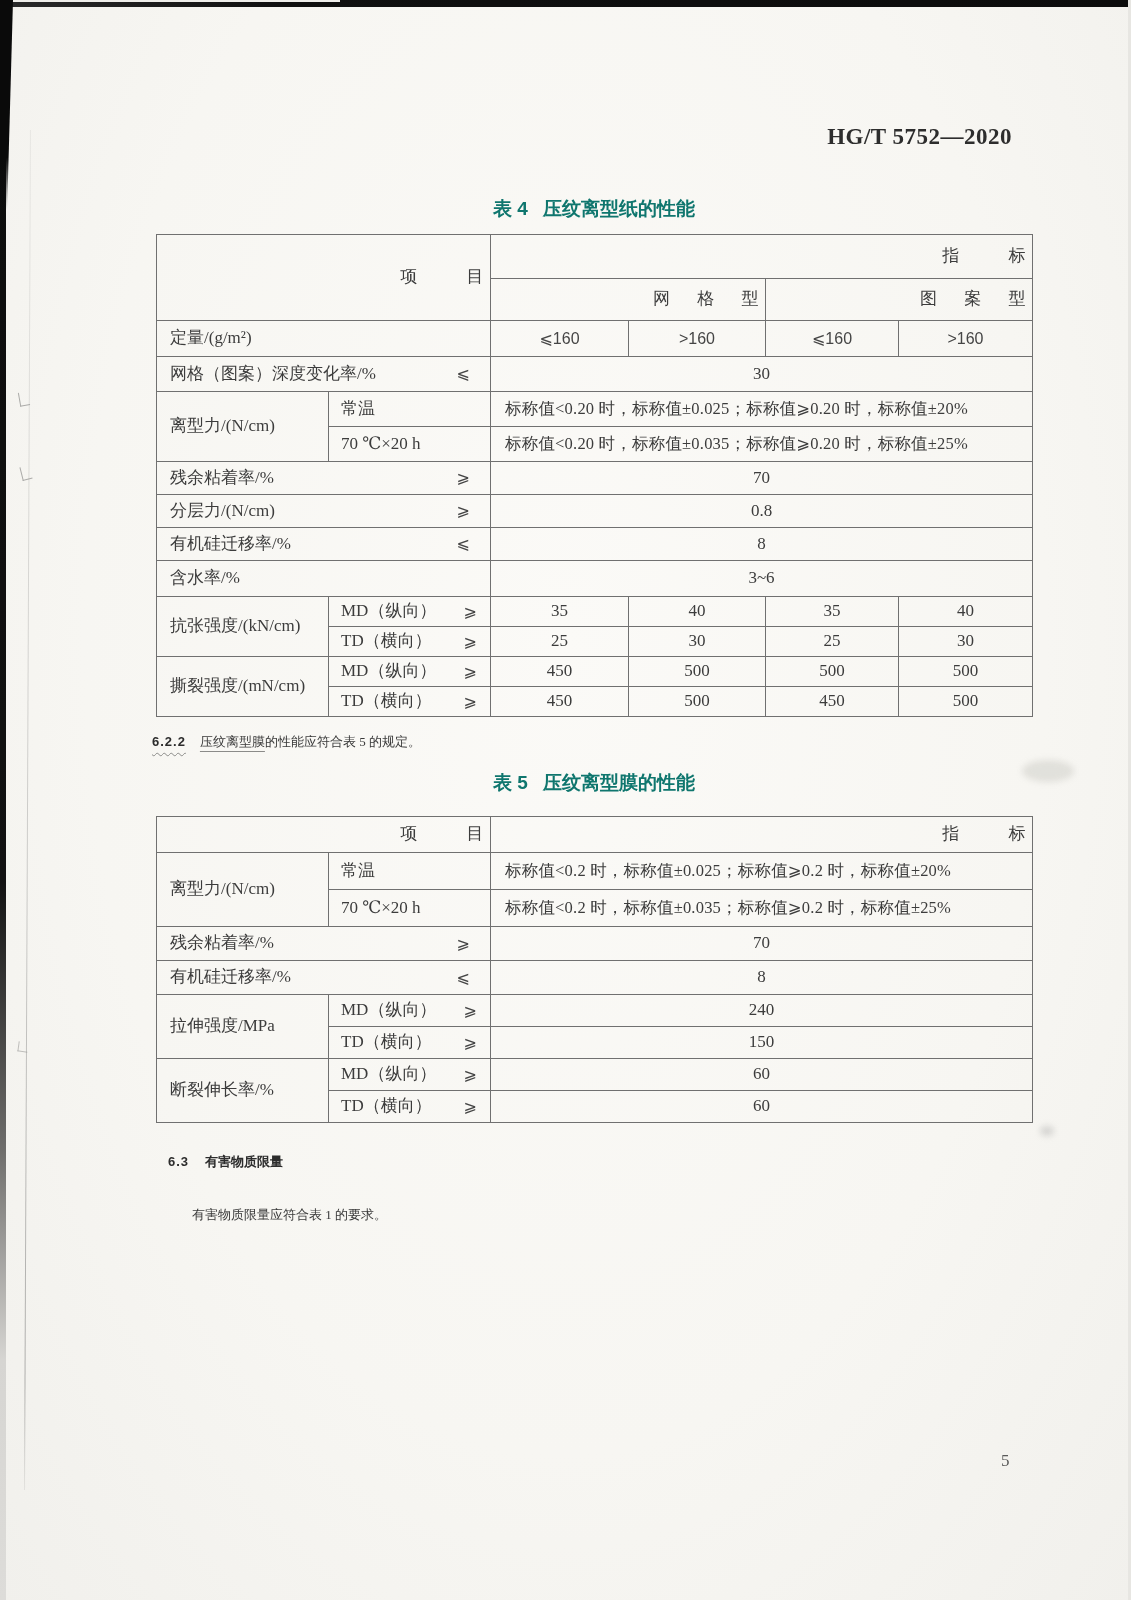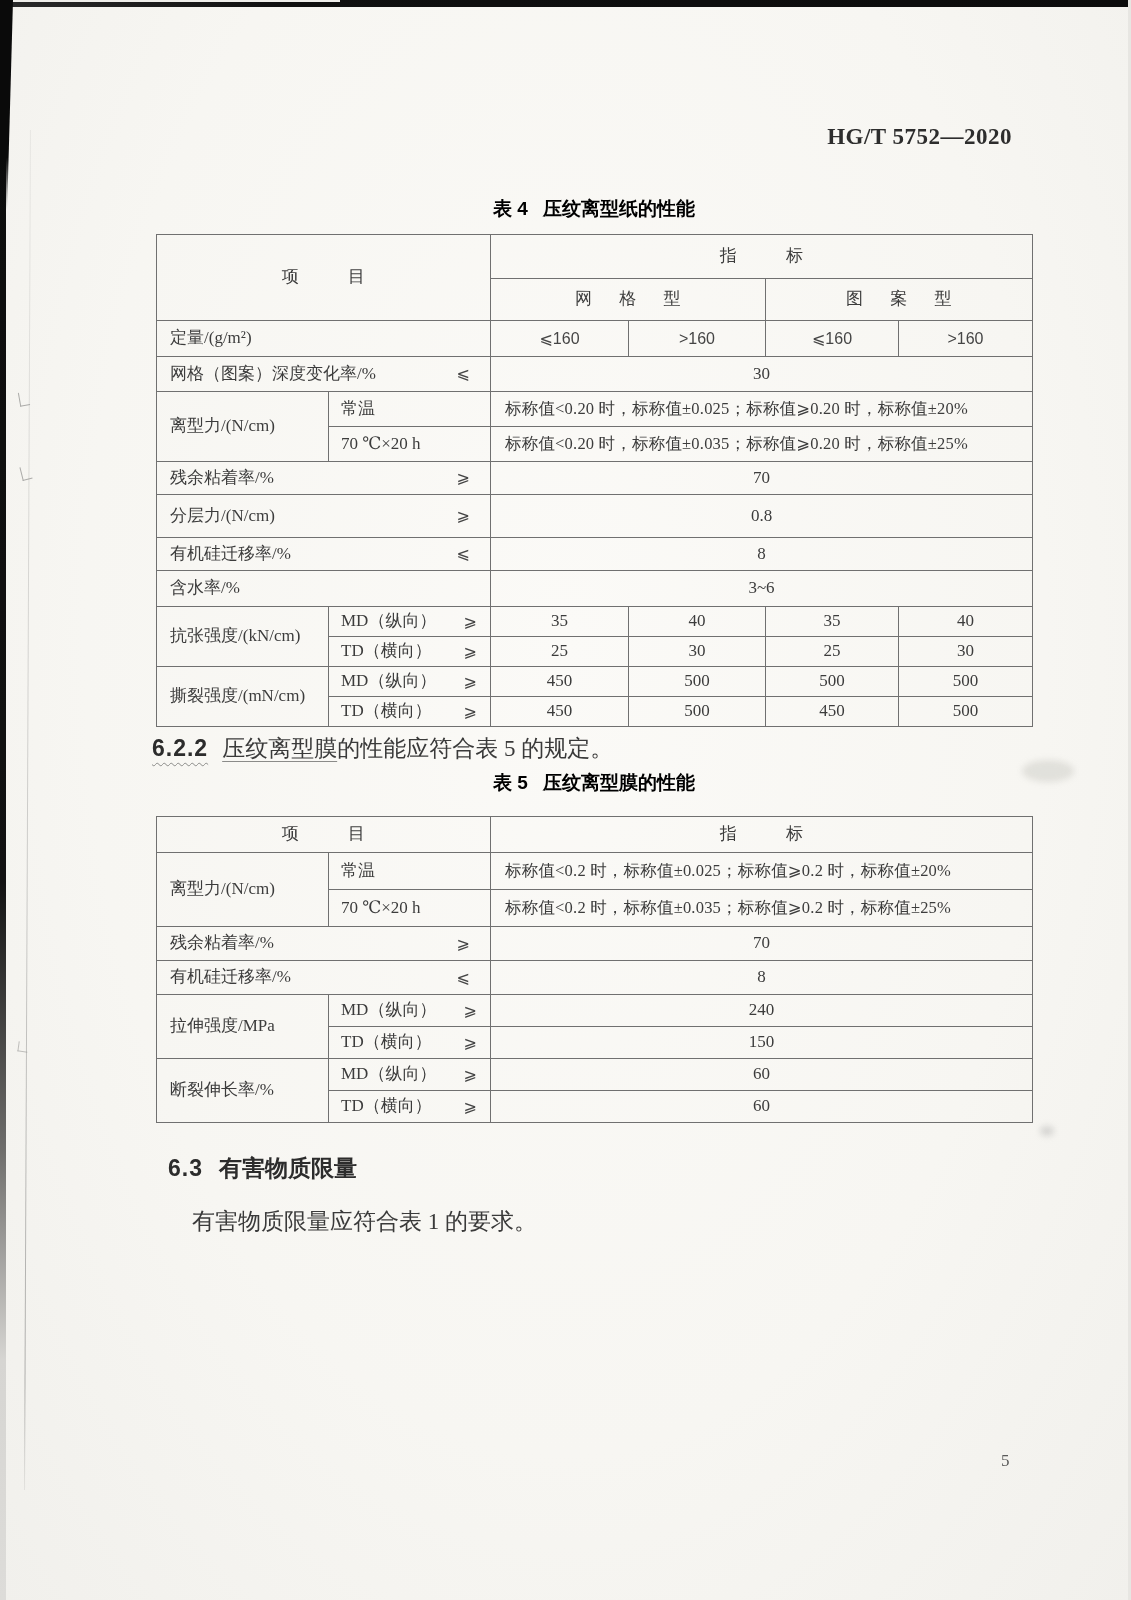--- a/index.html
+++ b/index.html
@@ -28,42 +28,42 @@
   .mm1{left:19px;top:392px;transform:rotate(-10deg);}
   .mm2{left:21px;top:466px;transform:rotate(-14deg);}
   .mm3{left:18px;top:1042px;transform:rotate(8deg);height:9px;opacity:.6;}
   .smudge{position:absolute;border-radius:50%;filter:blur(3px);}
   .sm1{left:1022px;top:760px;width:52px;height:22px;background:rgba(150,148,142,.22);}
   .sm2{left:1040px;top:1126px;width:14px;height:10px;background:rgba(140,140,138,.30);}
   #header-code{position:absolute;top:124px;right:119px;font-weight:bold;font-size:23px;
     letter-spacing:.5px;color:#2d2d2d;}
   .tbl-title{position:absolute;left:156px;width:876px;text-align:center;
     font-family:"Liberation Sans","DejaVu Sans",sans-serif;font-weight:bold;
-    font-size:19px;color:#000000;}
+    font-size:19px;color:#0f766e;}
   #t4-title{top:196px;}
   #t5-title{top:770px;}
   .tt-gap{margin-left:15px;}
   
   table{border-collapse:collapse;table-layout:fixed;position:absolute;left:156px;
     font-size:17px;color:#3c3c3c;border:1px solid #4f4f4f;}
   #table4{top:234px;width:876px;}
   #table5{top:816px;width:876px;}
   td{border:1px solid #707070;vertical-align:middle;text-align:center;
     padding:0 6px;box-sizing:border-box;line-height:1.2;overflow:hidden;}
-  .hdr{letter-spacing:.5px;}
+  .hdr{letter-spacing:.5px;text-align:right;}
   .ws-wide{word-spacing:44px;}
   .ws-med{word-spacing:22px;}
   .label{text-align:left;padding-left:13px;position:relative;}
   .label .sym{position:absolute;right:20px;top:50%;transform:translateY(-50%);}
   .sub{text-align:left;padding-left:12px;position:relative;}
   .sub .sym{position:absolute;right:13px;top:50%;transform:translateY(-50%);}
   .sym,.sv{font-family:Liberation Sans, sans-serif;font-size:16px;color:#454545;}
   .ind-long{text-align:left;padding-left:14px;letter-spacing:.2px;font-size:16.5px;}
   
-  .sec-line{position:absolute;font-size:23px;color:#3a3a3a;}
+  .sec-line{position:absolute;font-size:13px;color:#3a3a3a;}
   #sec622{top:733px;left:152px;}
   .sec-no{font-family:"Liberation Sans","DejaVu Sans",sans-serif;font-weight:bold;
     letter-spacing:1px;margin-right:14px;color:#2c2c2c;}
   .wavy{text-decoration-line:underline;text-decoration-style:wavy;
     text-decoration-color:#8b8b89;text-underline-offset:6px;text-decoration-thickness:1px;}
   .u-solid{text-decoration-line:underline;text-decoration-style:solid;
     text-decoration-color:#8b8b89;text-underline-offset:5px;text-decoration-thickness:1px;}
   #sec63{top:1153px;left:168px;font-family:"Liberation Sans","DejaVu Sans",sans-serif;
     font-weight:bold;color:#2c2c2c;}
   #sec63 .sec-no{margin-right:16px;}
@@ -126,21 +126,21 @@
     <td colspan="4" class="ind-long">标称值&lt;0.20 时，标称值±0.025；标称值⩾0.20 时，标称值±20%</td>
   </tr>
   <tr style="height:35px">
     <td class="sub">70 ℃×20 h</td>
     <td colspan="4" class="ind-long">标称值&lt;0.20 时，标称值±0.035；标称值⩾0.20 时，标称值±25%</td>
   </tr>
   <tr style="height:33px">
     <td colspan="2" class="label"><span>残余粘着率/%</span><span class="sym">⩾</span></td>
     <td colspan="4">70</td>
   </tr>
-  <tr style="height:43px">
+  <tr style="height:33px">
     <td colspan="2" class="label"><span>分层力/(N/cm)</span><span class="sym">⩾</span></td>
     <td colspan="4">0.8</td>
   </tr>
   <tr style="height:33px">
     <td colspan="2" class="label"><span>有机硅迁移率/%</span><span class="sym">⩽</span></td>
     <td colspan="4">8</td>
   </tr>
   <tr style="height:36px">
     <td colspan="2" class="label">含水率/%</td>
     <td colspan="4">3~6</td>

